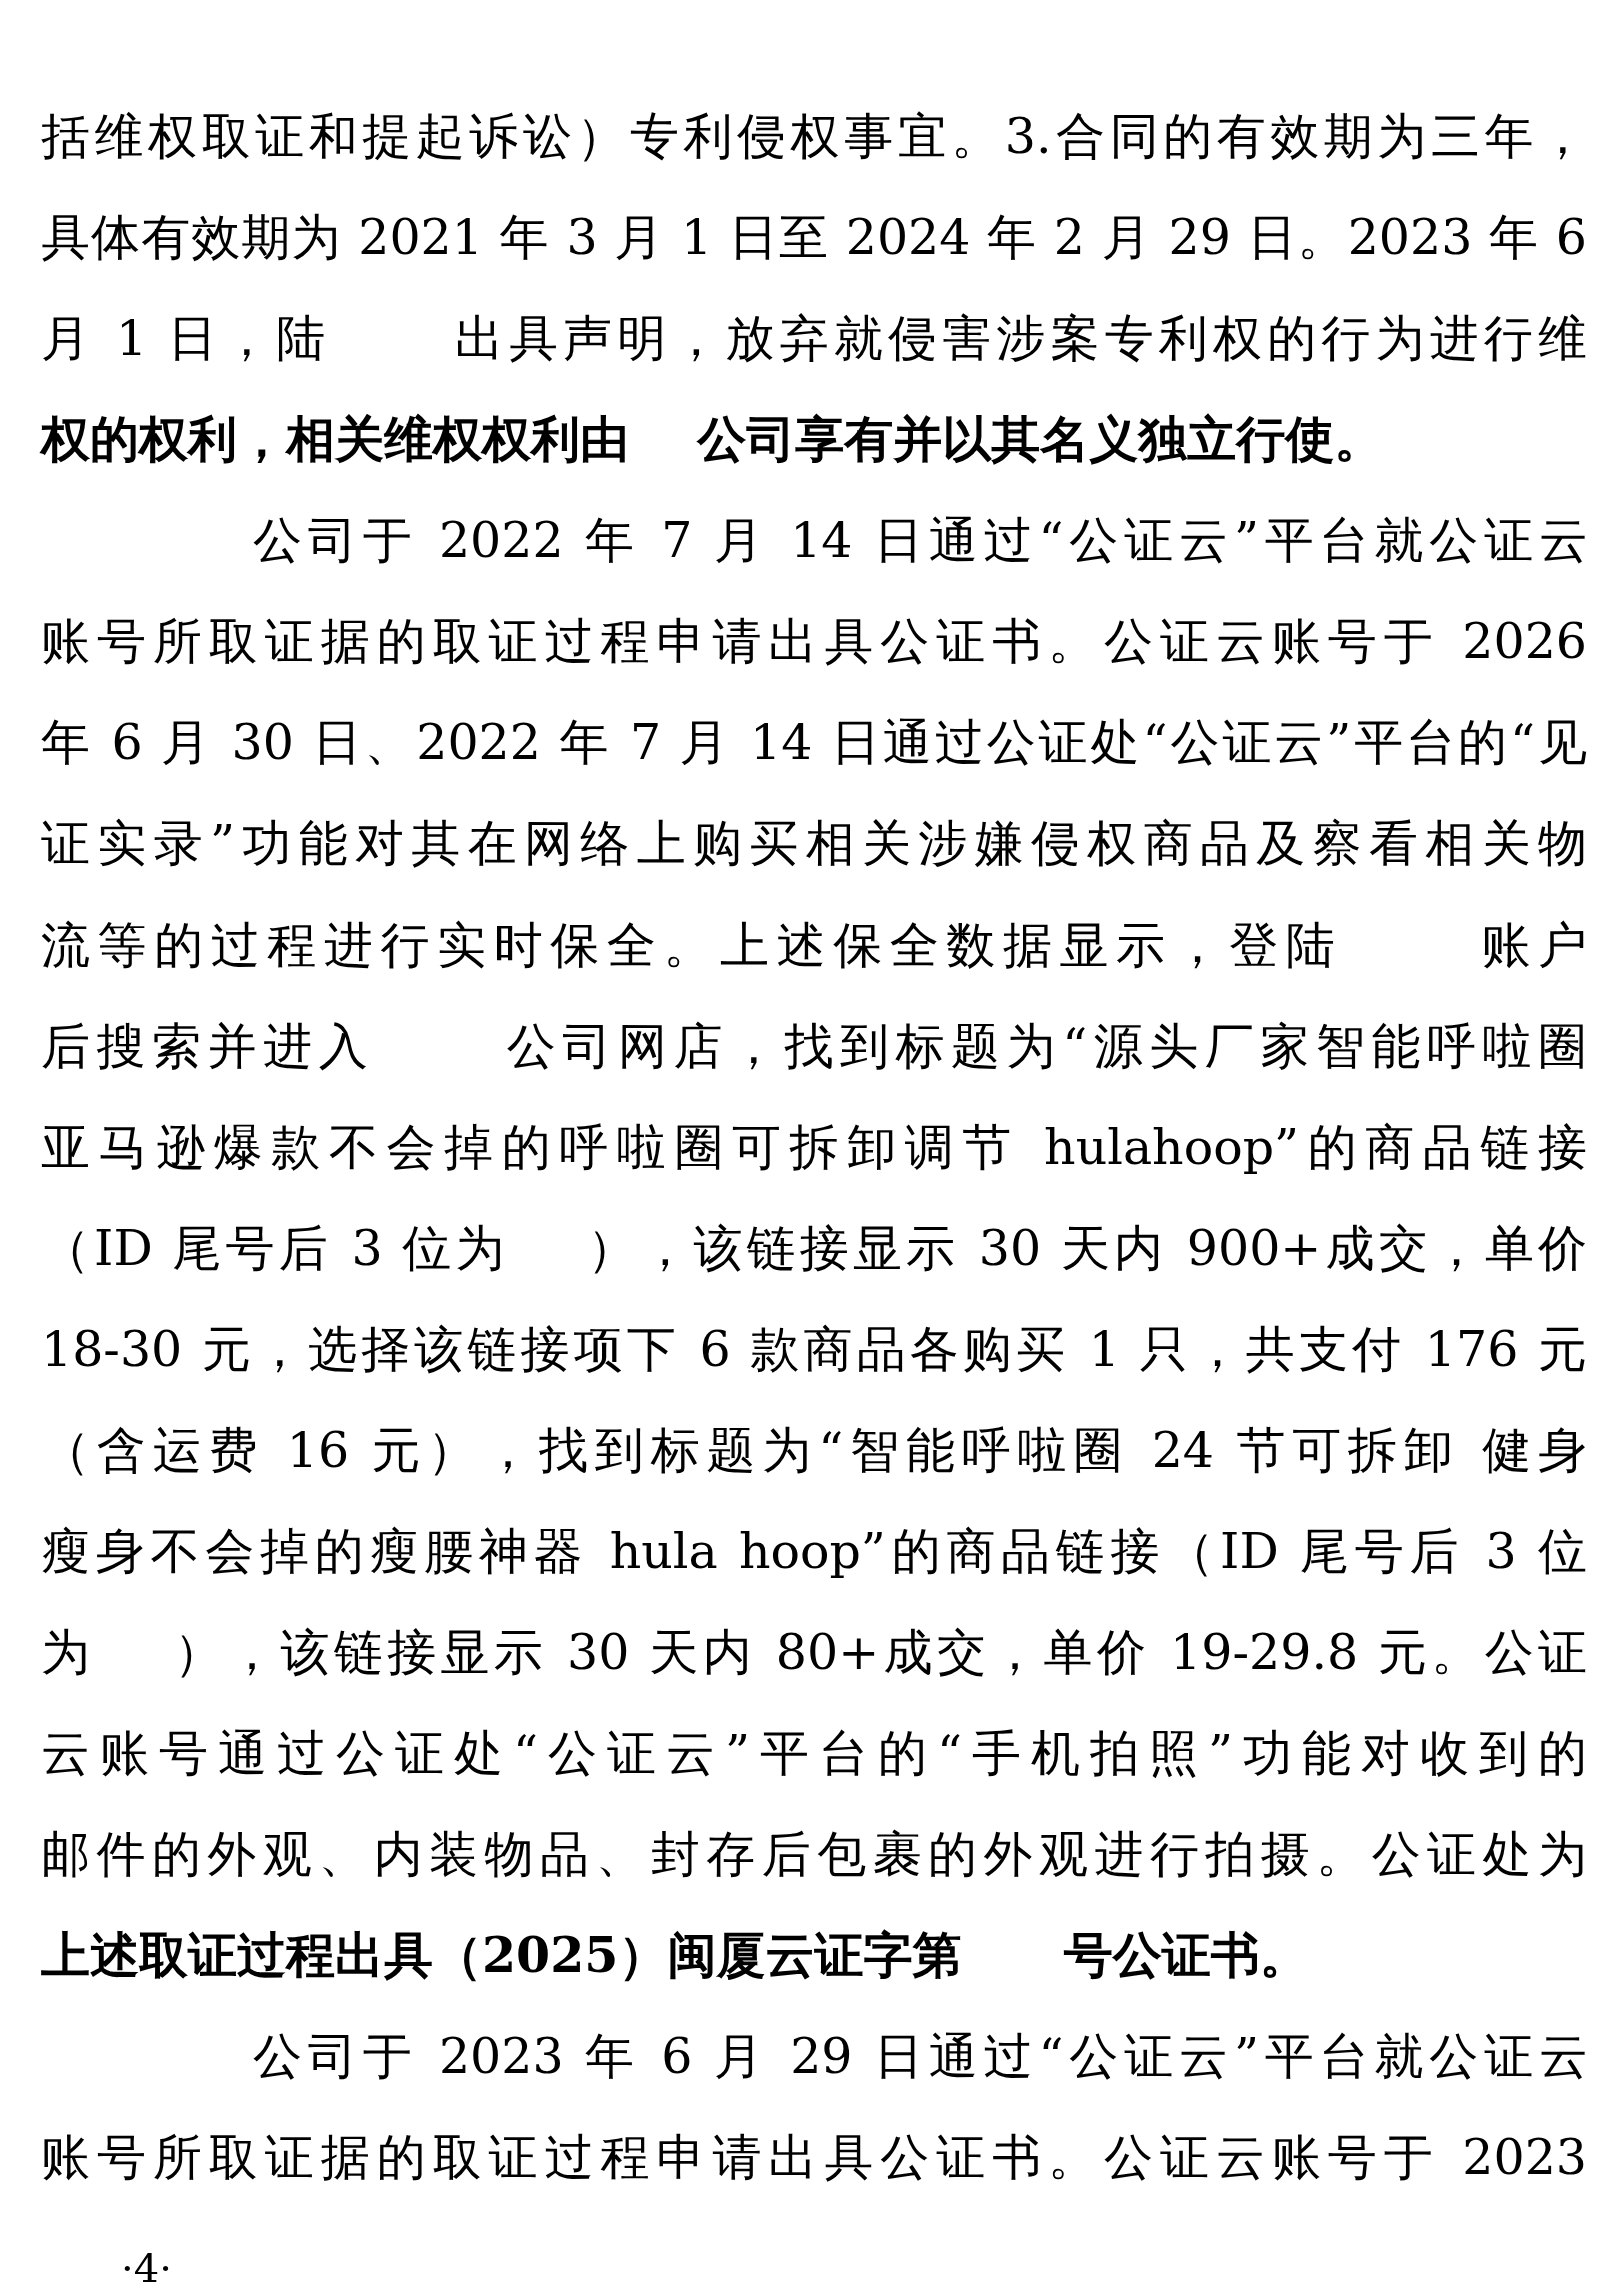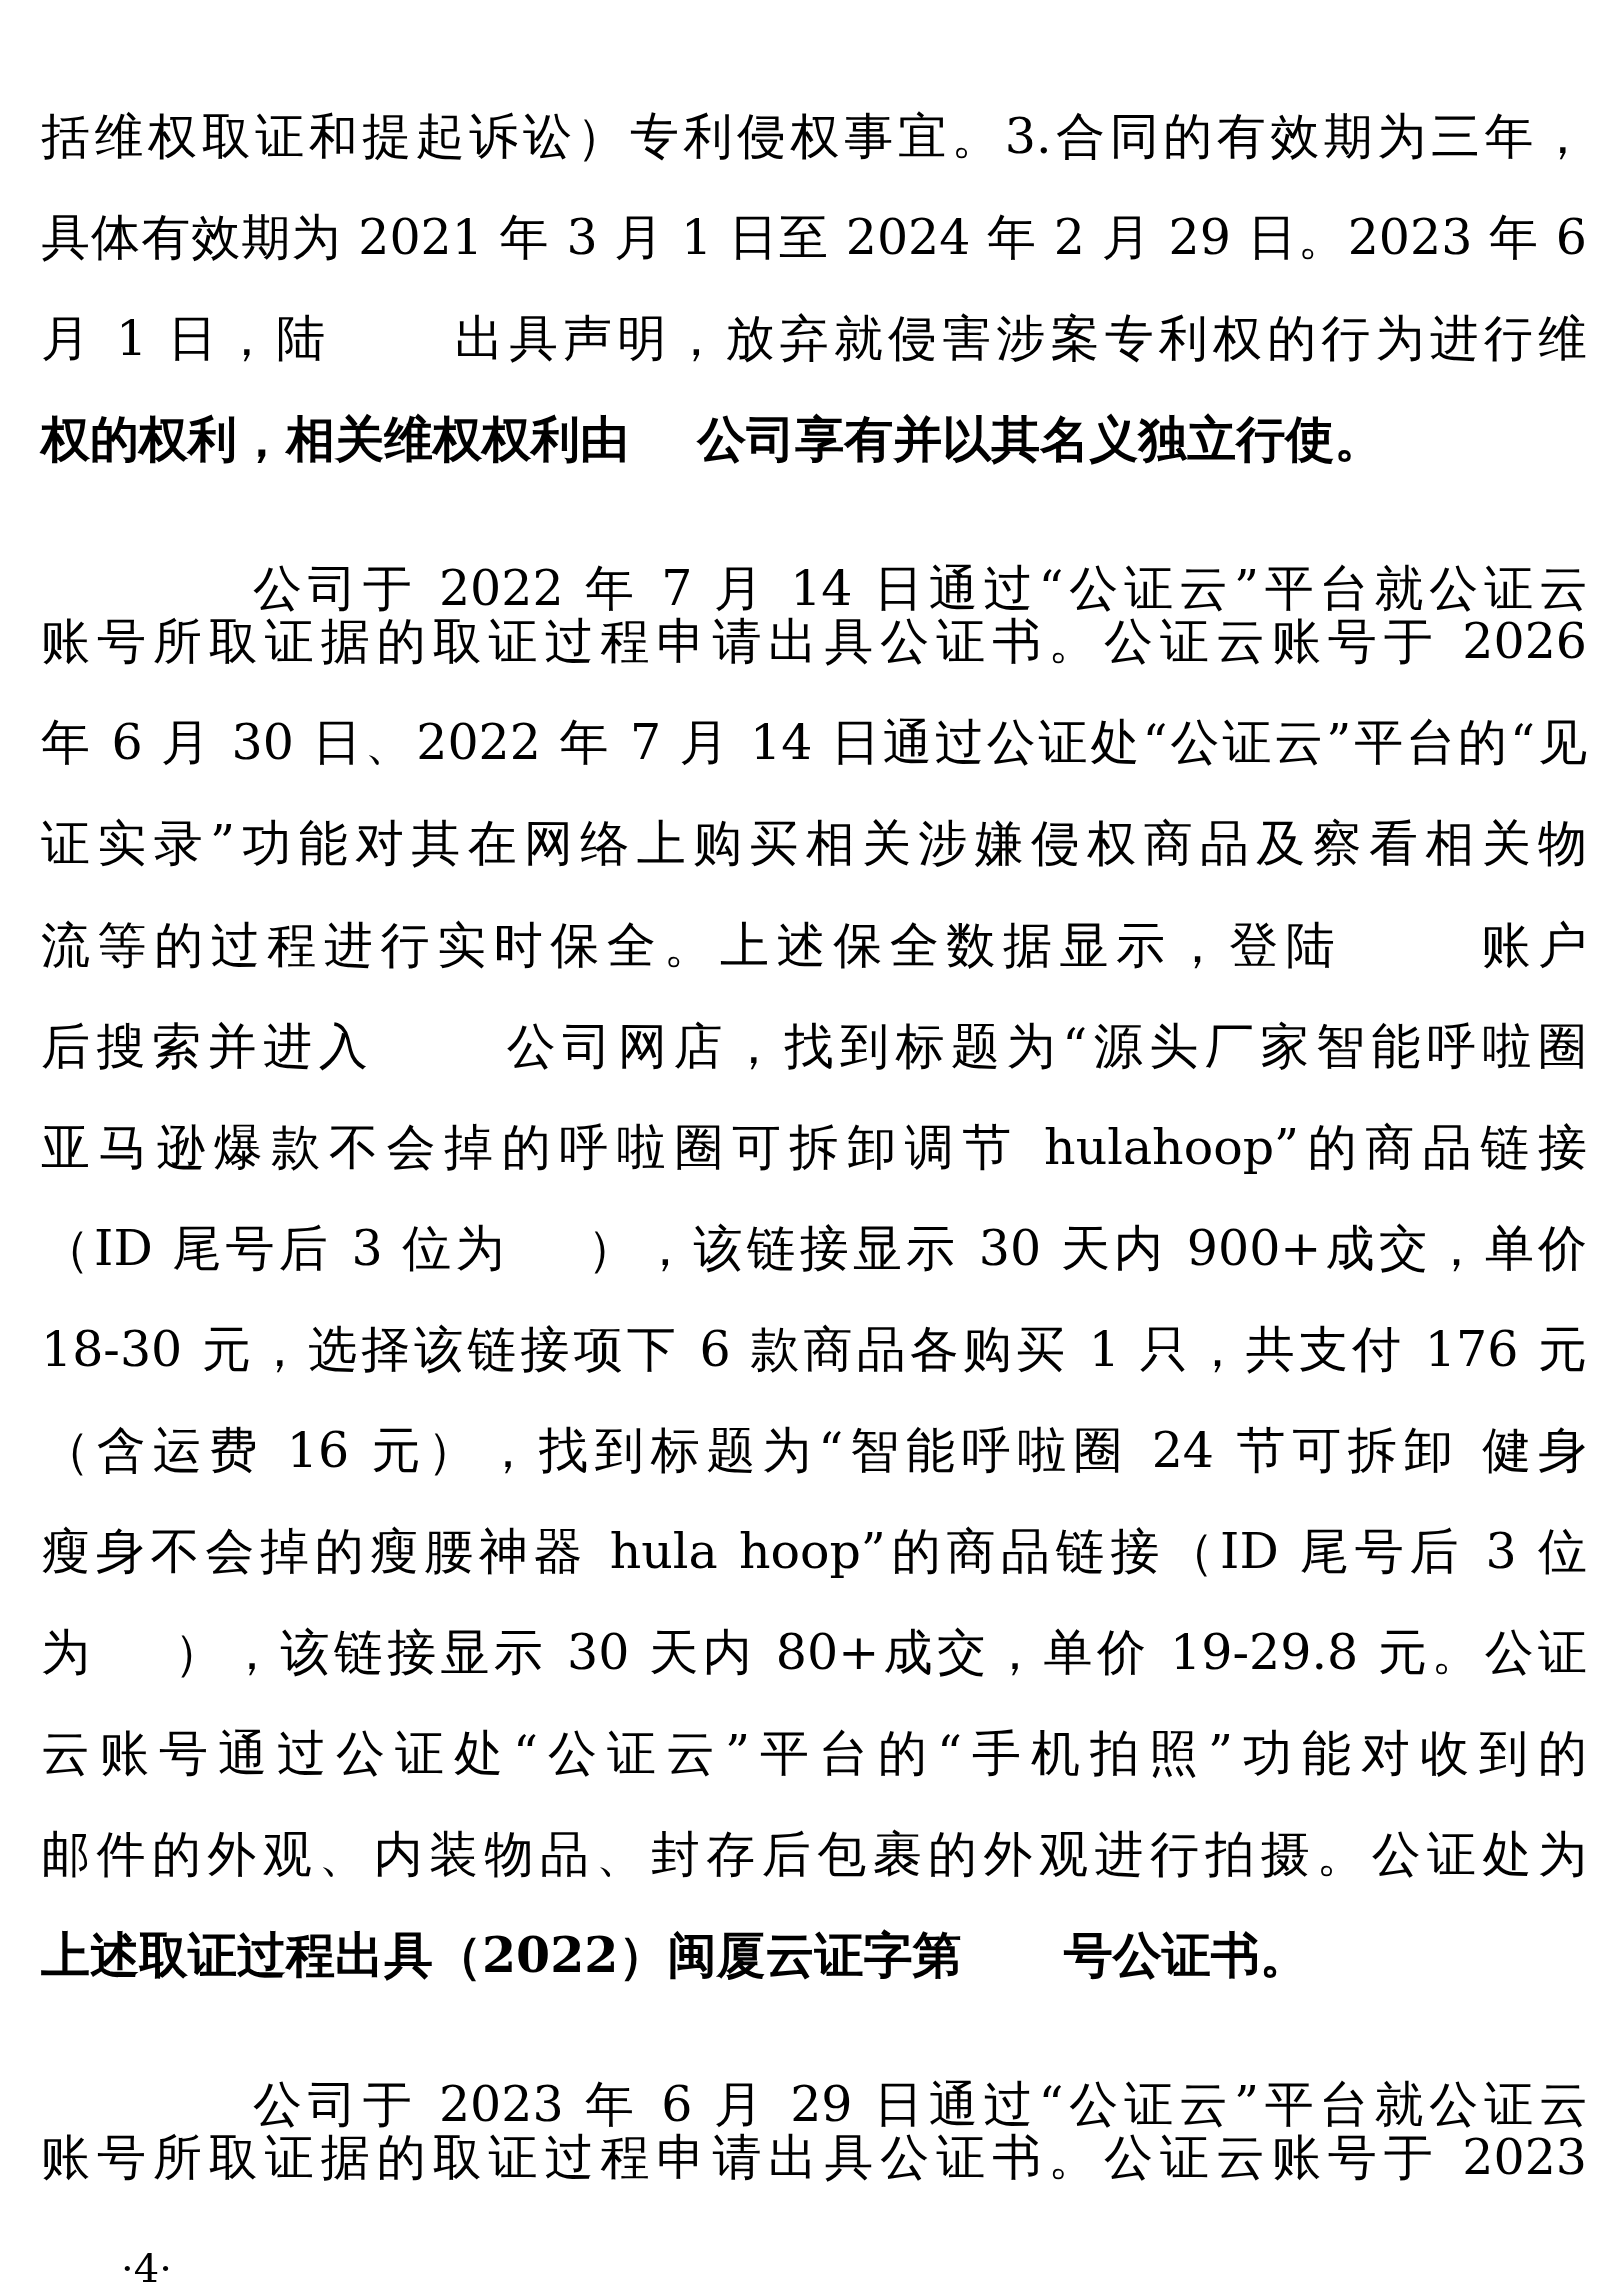--- a/index.html
+++ b/index.html
@@ -27,21 +27,21 @@
       width: 1546px;
       height: 71px;
       font-size: 49px;
       line-height: 71px;
       white-space: pre;
       text-align: justify;
       text-align-last: justify;
       letter-spacing: 0;
       transform-origin: left center;
     }
-    .line.indent { left: 253px; width: 1335px; margin-top: 48px; }
+    .line.indent { left: 253px; width: 1335px; }
     .line.last { text-align-last: left; font-weight: bold; }
     .page-number {
       position: absolute;
       left: 121px;
       top: 2243px;
       font-size: 40px;
       line-height: 51px;
       white-space: pre;
     }
   </style>
@@ -61,20 +61,20 @@
   <div class="line" style="top:910px">流等的过程进行实时保全。上述保全数据显示，登陆      账户</div>
   <div class="line" style="top:1011px">后搜索并进入      公司网店，找到标题为“源头厂家智能呼啦圈</div>
   <div class="line" style="top:1112px">亚马逊爆款不会掉的呼啦圈可拆卸调节 hulahoop”的商品链接</div>
   <div class="line" style="top:1213px">（ID 尾号后 3 位为    ），该链接显示 30 天内 900+成交，单价</div>
   <div class="line" style="top:1314px">18-30 元，选择该链接项下 6 款商品各购买 1 只，共支付 176 元</div>
   <div class="line" style="top:1415px">（含运费 16 元），找到标题为“智能呼啦圈 24 节可拆卸 健身</div>
   <div class="line" style="top:1516px">瘦身不会掉的瘦腰神器 hula hoop”的商品链接（ID 尾号后 3 位</div>
   <div class="line" style="top:1617px">为    ），该链接显示 30 天内 80+成交，单价 19-29.8 元。公证</div>
   <div class="line" style="top:1819px">邮件的外观、内装物品、封存后包裹的外观进行拍摄。公证处为</div>
   <div class="line" style="top:1718px">云账号通过公证处“公证云”平台的“手机拍照”功能对收到的</div>
-  <div class="line last" style="top:1920px">上述取证过程出具（2022）闽厦云证字第      号公证书。</div>
+  <div class="line last" style="top:1920px">上述取证过程出具（2025）闽厦云证字第      号公证书。</div>
 
   <div class="line indent" style="top:2021px">公司于 2023 年 6 月 29 日通过“公证云”平台就公证云</div>
   <div class="line" style="top:2122px">账号所取证据的取证过程申请出具公证书。公证云账号于 2023</div>
 
   <div class="page-number">·4·</div>
 </div>
 
 
 </body></html>

